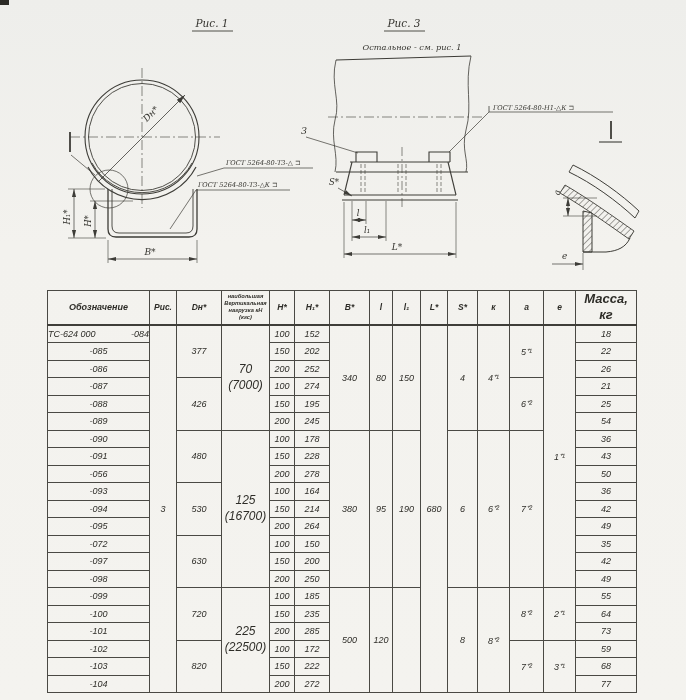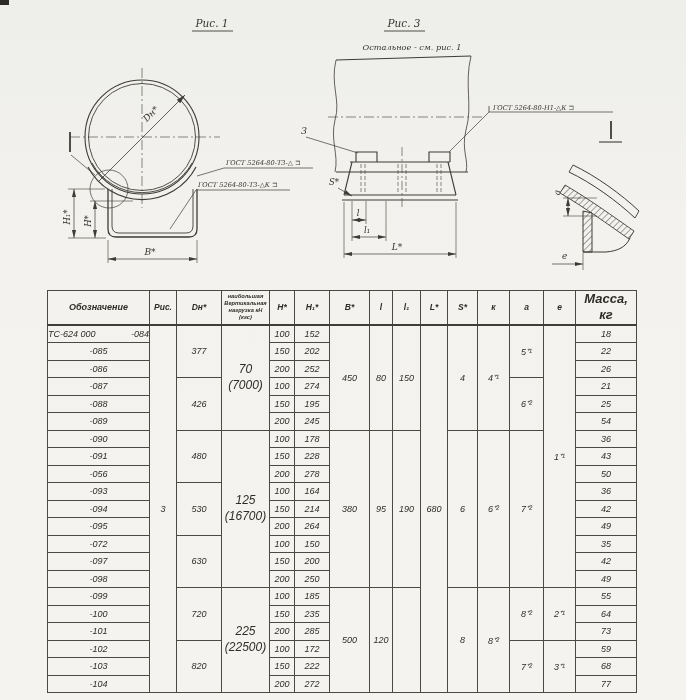--- a/index.html
+++ b/index.html
@@ -214,21 +214,21 @@
           </div>
         </td>
     <td rowspan="21">3</td>
     <td rowspan="3">377</td>
     <td rowspan="6" class="load">
           <div>70</div>
           <div>(7000)</div>
         </td>
     <td>100</td>
     <td>152</td>
-    <td rowspan="6">450</td>
+    <td rowspan="6">340</td>
     <td rowspan="6">80</td>
     <td rowspan="6">150</td>
     <td rowspan="21">680</td>
     <td rowspan="6">4</td>
     <td rowspan="6">4⁺¹</td>
     <td rowspan="3">5⁺¹</td>
     <td rowspan="15">1⁺¹</td>
     <td>18</td>
   </tr>
   <tr>

